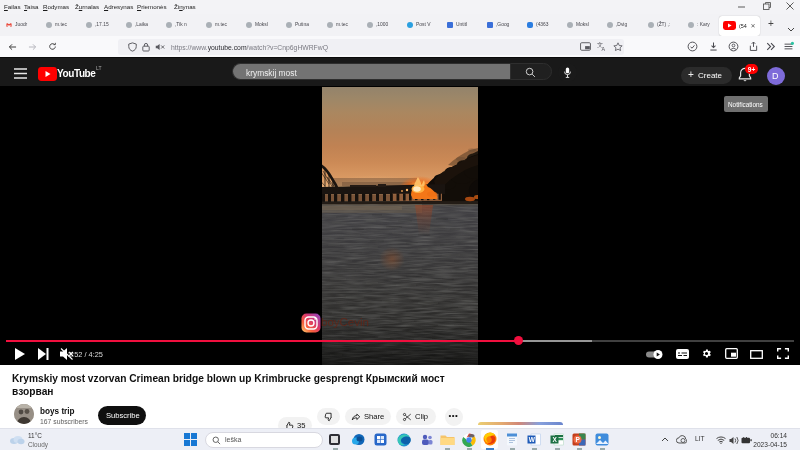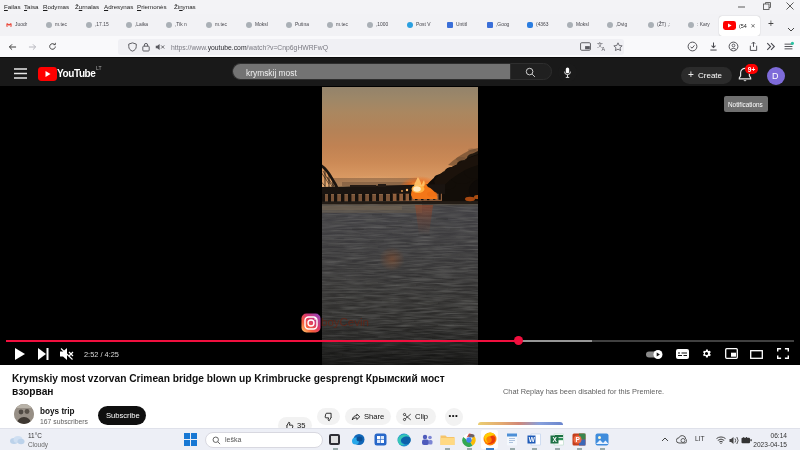--- a/index.html
+++ b/index.html
@@ -409,21 +409,21 @@
       </svg>
     <svg style="position:absolute;left:38px;top:262px" width="11" height="12" viewBox="0 0 11 12">
         <path d="M0 0l8 6-8 6z" fill="#fff"></path>
         <rect x="8.5" y="0" width="2" height="12" fill="#fff"></rect>
       </svg>
     <svg style="position:absolute;left:60px;top:262px" width="14" height="12" viewBox="0 0 14 12">
         <path d="M0 3.5h3L7 0v12L3 8.5H0z" fill="#fff"></path>
         <path d="M9 4l4 4M13 4l-4 4" stroke="#fff" stroke-width="1.2"></path>
         <path d="M1 0.5l11.5 11" stroke="#fff" stroke-width="1.1"></path>
       </svg>
-    <span style="position:absolute;left:84px;top:264px;font-size:7.4px;color:#ddd">2:52 / 4:25</span>
+    <span style="position:absolute;left:68px;top:264px;font-size:7.4px;color:#ddd">2:52 / 4:25</span>
         <svg style="position:absolute;left:646px;top:264px" width="17" height="9" viewBox="0 0 17 9">
         <rect x="0" y="1.5" width="14" height="6" rx="3" fill="#8a8a8a"></rect>
         <circle cx="12" cy="4.5" r="4.5" fill="#fff"></circle>
         <path d="M10.7 2.6l3.2 1.9-3.2 1.9z" fill="#111"></path>
       </svg>
     <svg style="position:absolute;left:676px;top:263px" width="13" height="10" viewBox="0 0 13 10">
         <rect x="0" y="0" width="13" height="10" rx="2" fill="#fff"></rect>
         <path d="M2 6.5h4M7.5 6.5h3.5M2 4h2M5.5 4h5.5" stroke="#111" stroke-width="1.2"></path>
       </svg>
     <svg style="position:absolute;left:701px;top:262px" width="11" height="11" viewBox="0 0 24 24">
@@ -435,21 +435,20 @@
       </svg>
     <svg style="position:absolute;left:750px;top:263.5px" width="13" height="9" viewBox="0 0 13 9">
         <rect x="0.7" y="0.7" width="11.6" height="7.6" fill="none" stroke="#fff" stroke-width="1.3"></rect>
       </svg>
     <svg style="position:absolute;left:777px;top:262px" width="12" height="11" viewBox="0 0 12 11">
         <path d="M0.7 3.5V0.7h3.4M7.9 0.7h3.4v2.8M11.3 7.5v2.8H7.9M4.1 10.3H0.7V7.5" fill="none" stroke="#fff" stroke-width="1.4"></path>
       </svg>
   </div>
   <div id="below" class="abs">
     <div id="vtitle">Krymskiy most vzorvan Crimean bridge blown up Krimbrucke gesprengt Крымский мост<br>взорван</div>
-    <span style="position:absolute;left:503px;top:22px;font-size:7.4px;color:#5f5f5f">Chat Replay has been disabled for this Premiere.</span>
     <div style="position:absolute;left:14px;top:39px;width:20px;height:20px;border-radius:50%;background:#b9b3ac;overflow:hidden">
       <svg width="20" height="20" viewBox="0 0 20 20">
           <rect width="20" height="20" fill="#978f86"></rect>
           <circle cx="7" cy="8" r="2.4" fill="#4e4842"></circle>
           <circle cx="13" cy="7.5" r="2.4" fill="#575048"></circle>
           <path d="M3 20c0-4 3-7 7-7s7 3 7 7z" fill="#3e3832"></path>
           <rect y="0" width="20" height="4" fill="#b8b2a8"></rect>
         </svg>
     </div>
     <span style="position:absolute;left:40px;top:42px;font-size:8.2px;font-weight:bold;color:#0f0f0f">boys trip</span>

